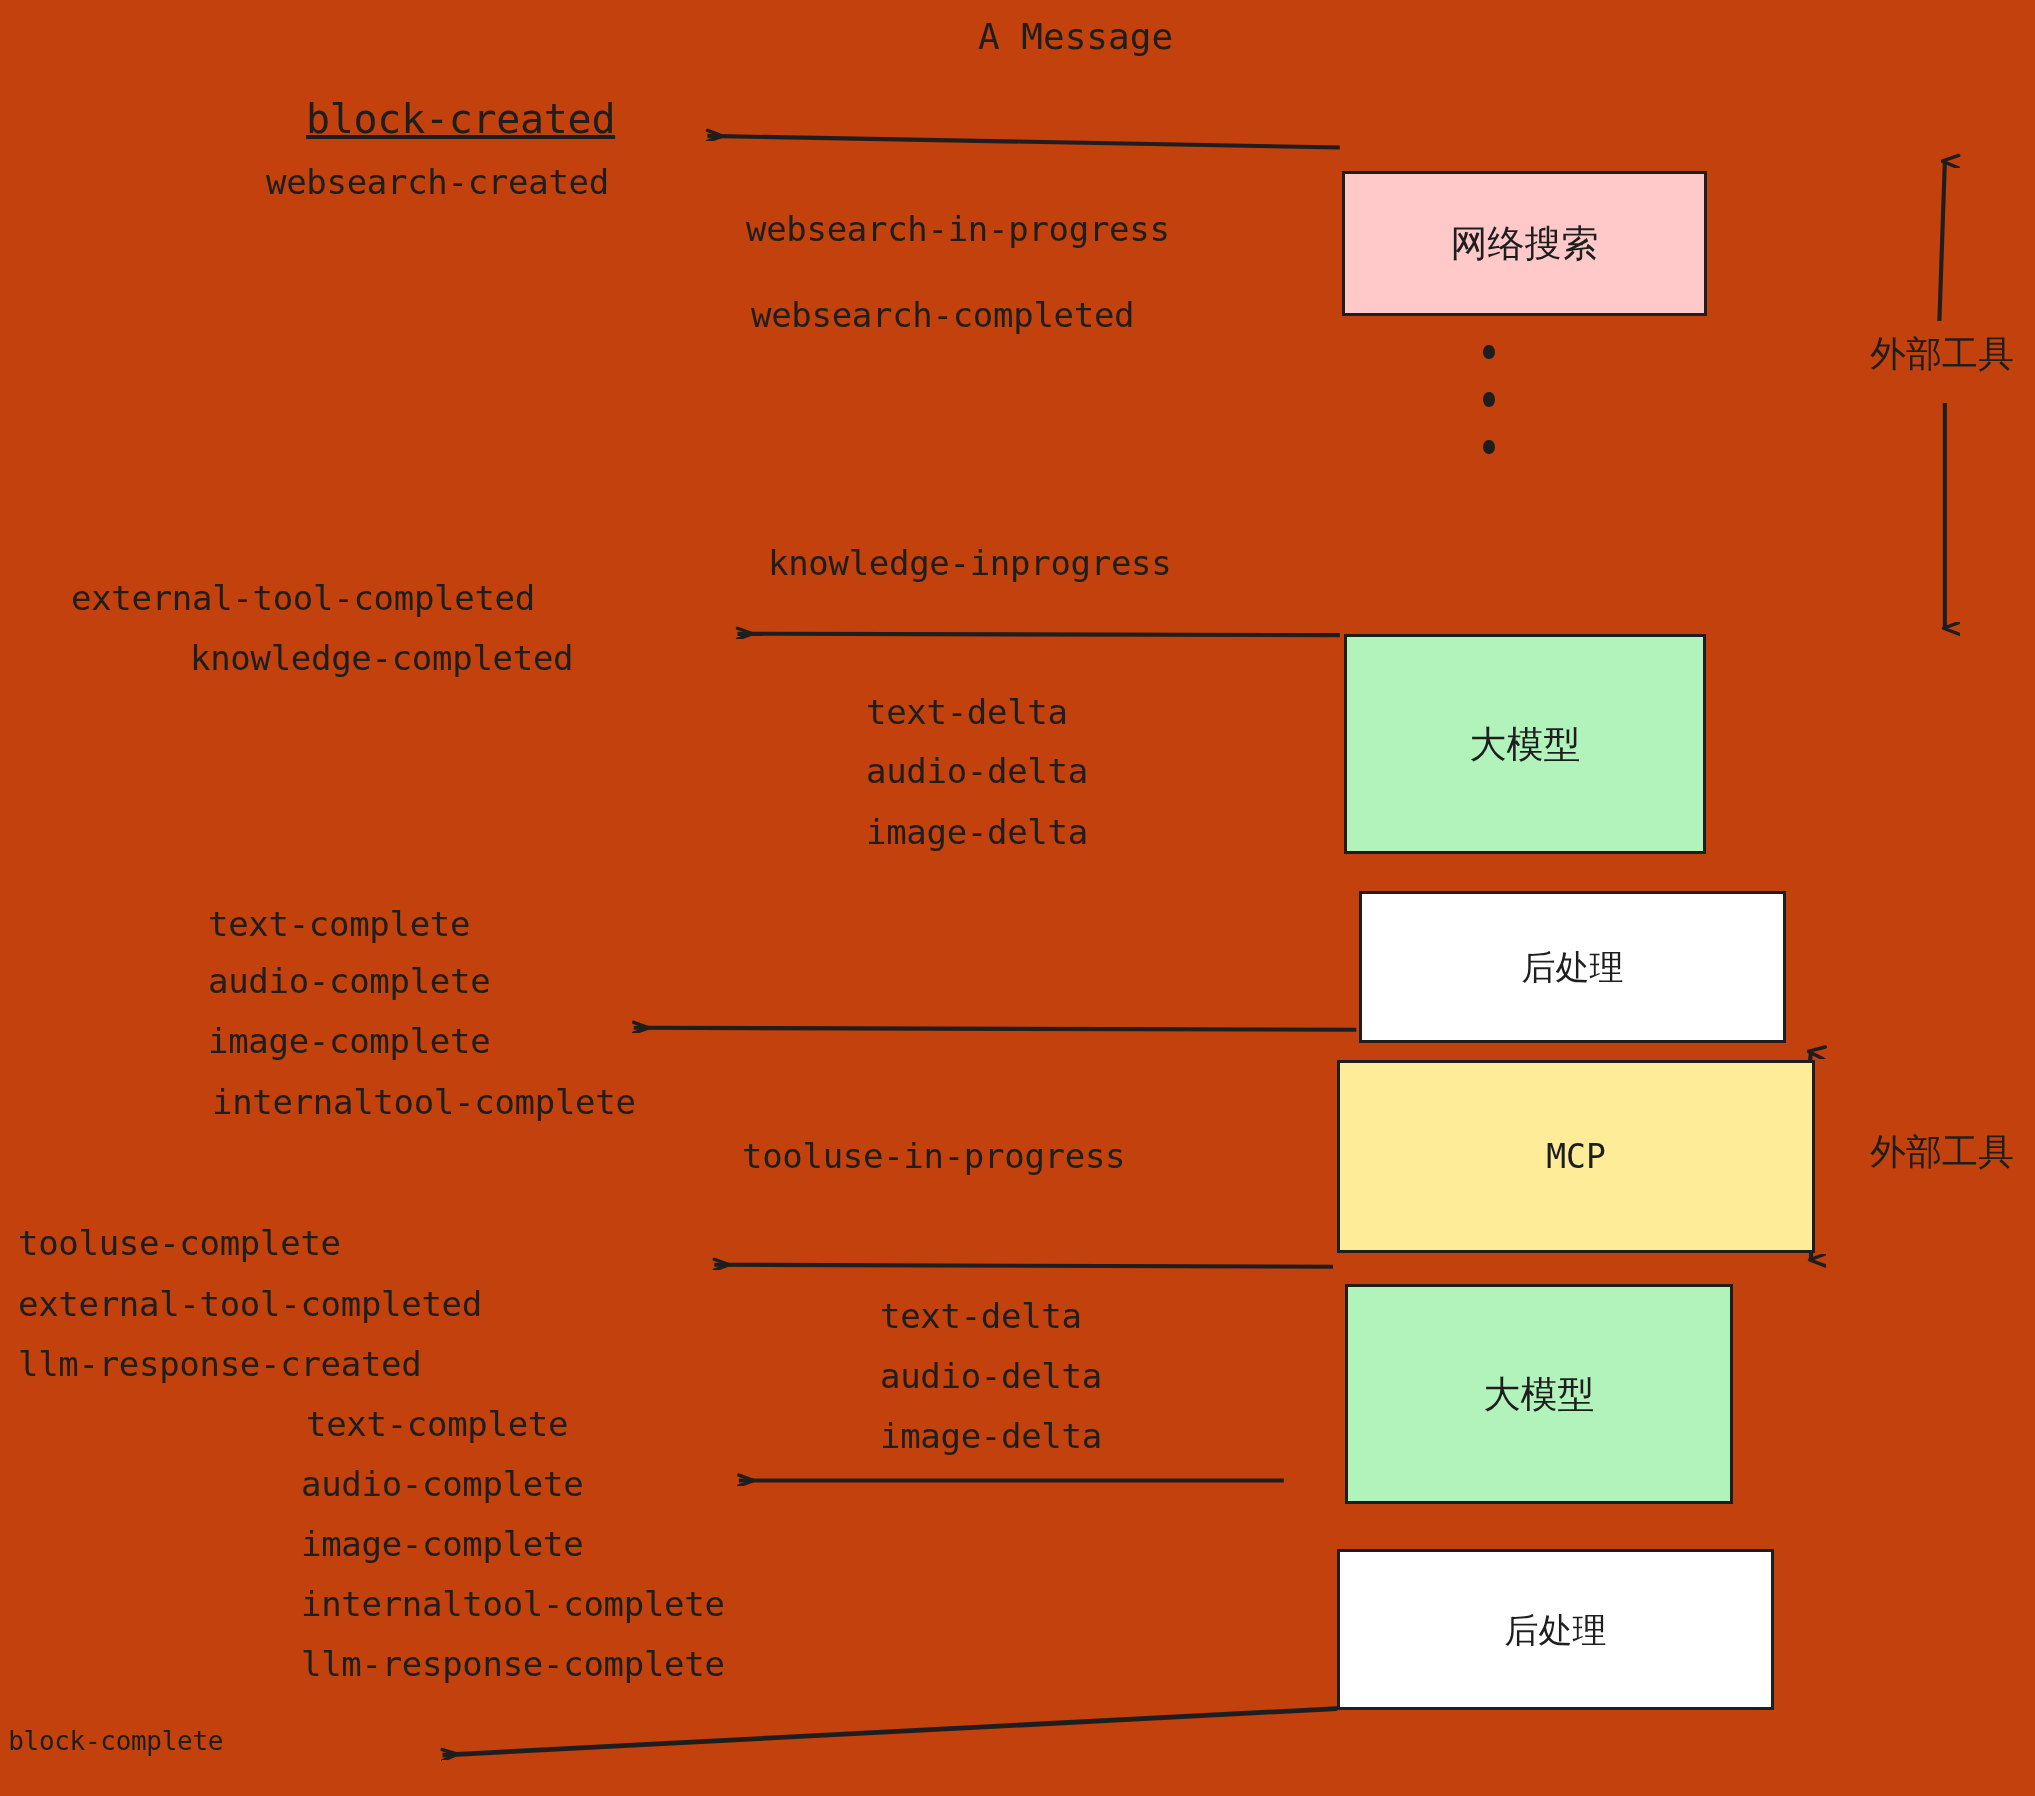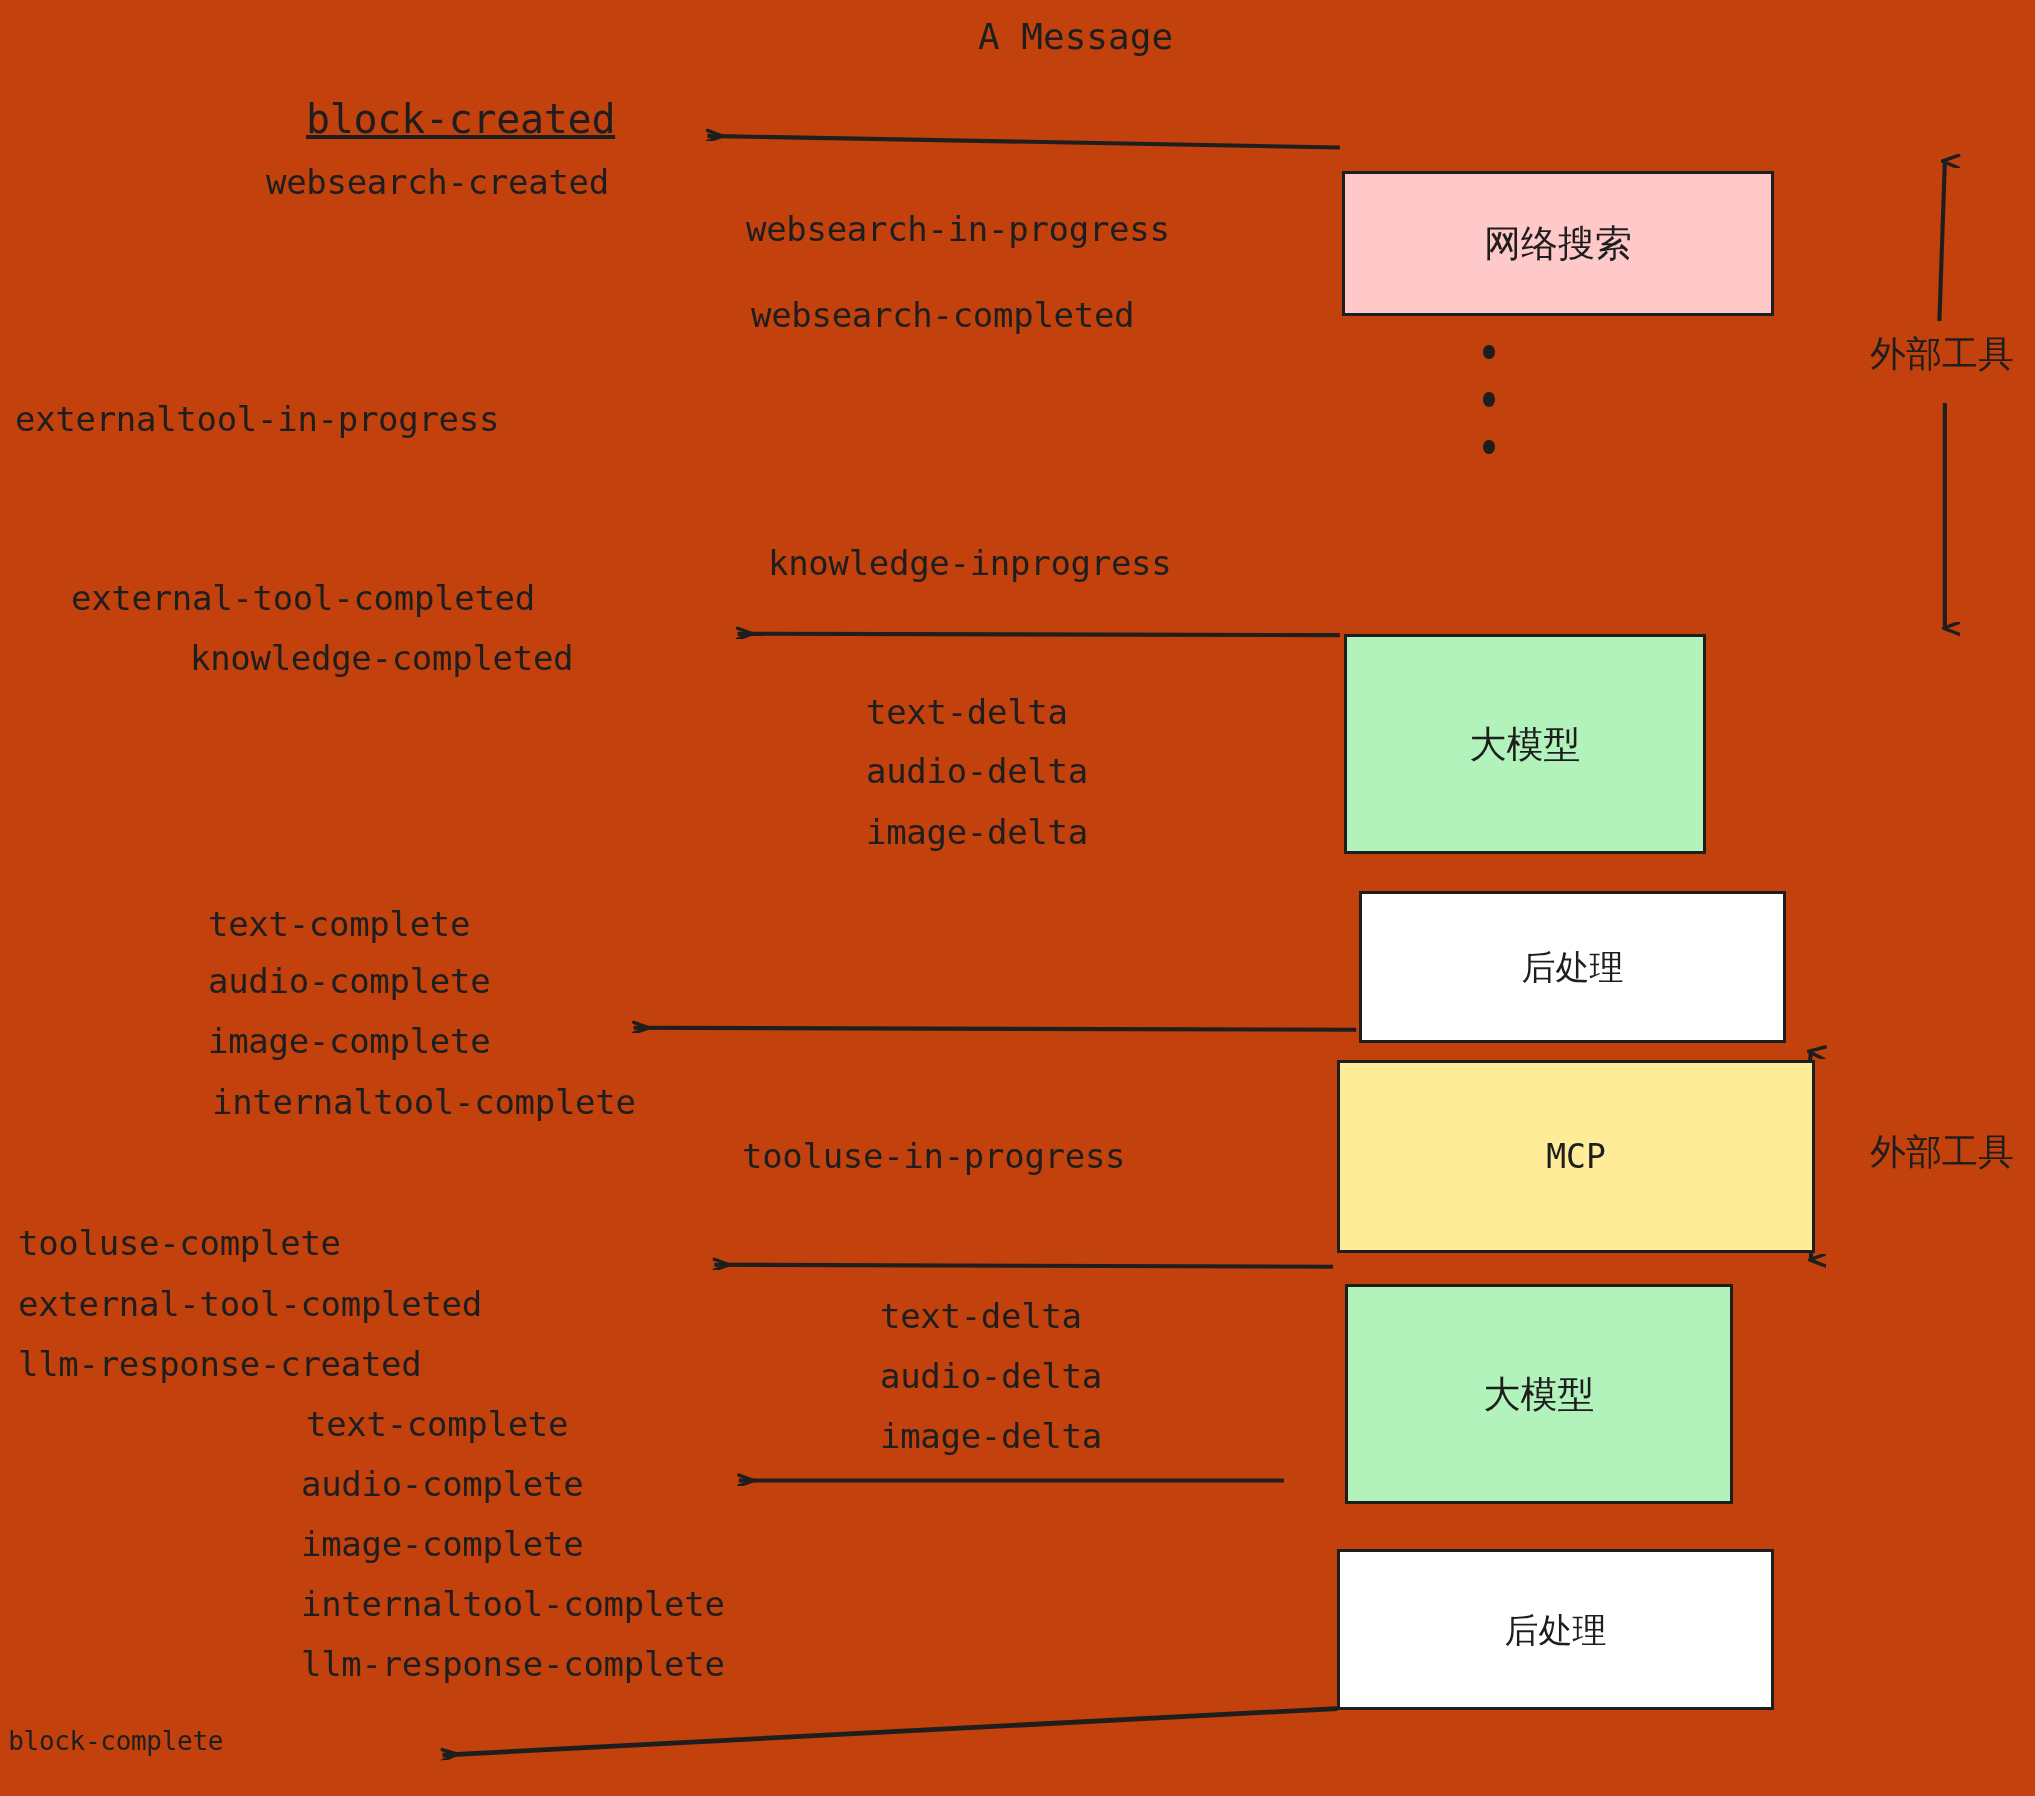--- a/index.html
+++ b/index.html
@@ -126,21 +126,21 @@
       <path d="M2840,470 L2848,236" stroke="#1e1e1e" stroke-width="6" fill="none" marker-end="url(#ahup)"></path>
       <path d="M2848,590 L2848,920" stroke="#1e1e1e" stroke-width="6" fill="none" marker-end="url(#ahdn)"></path>
     </g>
 
     <g>
       <path d="M2640,1650 L2652,1540" stroke="#1e1e1e" stroke-width="6" fill="none" marker-end="url(#ahup)"></path>
       <path d="M2652,1730 L2652,1845" stroke="#1e1e1e" stroke-width="6" fill="none" marker-end="url(#ahdn)"></path>
     </g>
   </svg>
 
-  <div class="box" style="left:1342px; top:171px; width:432px; height:145px; background:#ffc9c9;">
+  <div class="box" style="left:1342px; top:171px; width:365px; height:145px; background:#ffc9c9;">
     <span class="box-label" style="font-size:37px;">网络搜索</span>
   </div>
 
 
   <div class="box" style="left:1344px; top:634px; width:362px; height:220px; background:#b2f2bb;">
     <span class="box-label" style="font-size:37px;">大模型</span>
   </div>
 
   <div class="box" style="left:1359px; top:891px; width:427px; height:152px; background:#ffffff;">
     <span class="box-label" style="font-size:34px;">后处理</span>
@@ -164,21 +164,20 @@
     <span class="dot"></span>
   </div>
 
   <div class="cn-note" style="left:1822px; top:336px; font-size:36px;">外部工具</div>
   <div class="cn-note" style="left:1822px; top:1134px; font-size:36px;">外部工具</div>
 
   <div class="label" style="left:306px;  top:99px;  font-size:40px;text-decoration:underline;">block-created</div>
   <div class="label" style="left:266px;  top:165px;  font-size:34px;">websearch-created</div>
   <div class="label" style="left:746px; top:212px;  font-size:34px;">websearch-in-progress</div>
   <div class="label" style="left:751px; top:298px;  font-size:34px;">websearch-completed</div>
-  <div class="label" style="left:15px;   top:402px;  font-size:34px;">externaltool-in-progress</div>
   <div class="label" style="left:768px; top:546px;  font-size:34px;">knowledge-inprogress</div>
   <div class="label" style="left:71px;  top:581px;  font-size:34px;">external-tool-completed</div>
   <div class="label" style="left:190px;  top:641px;  font-size:34px;">knowledge-completed</div>
   <div class="label" style="left:866px; top:695px; font-size:34px;">text-delta</div>
   <div class="label" style="left:866px; top:754px; font-size:34px;">audio-delta</div>
   <div class="label" style="left:866px; top:815px; font-size:34px;">image-delta</div>
   <div class="label" style="left:208px;  top:907px; font-size:34px;">text-complete</div>
   <div class="label" style="left:208px;  top:964px; font-size:34px;">audio-complete</div>
   <div class="label" style="left:208px;  top:1024px; font-size:34px;">image-complete</div>
   <div class="label" style="left:212px;  top:1085px; font-size:34px;">internaltool-complete</div>

